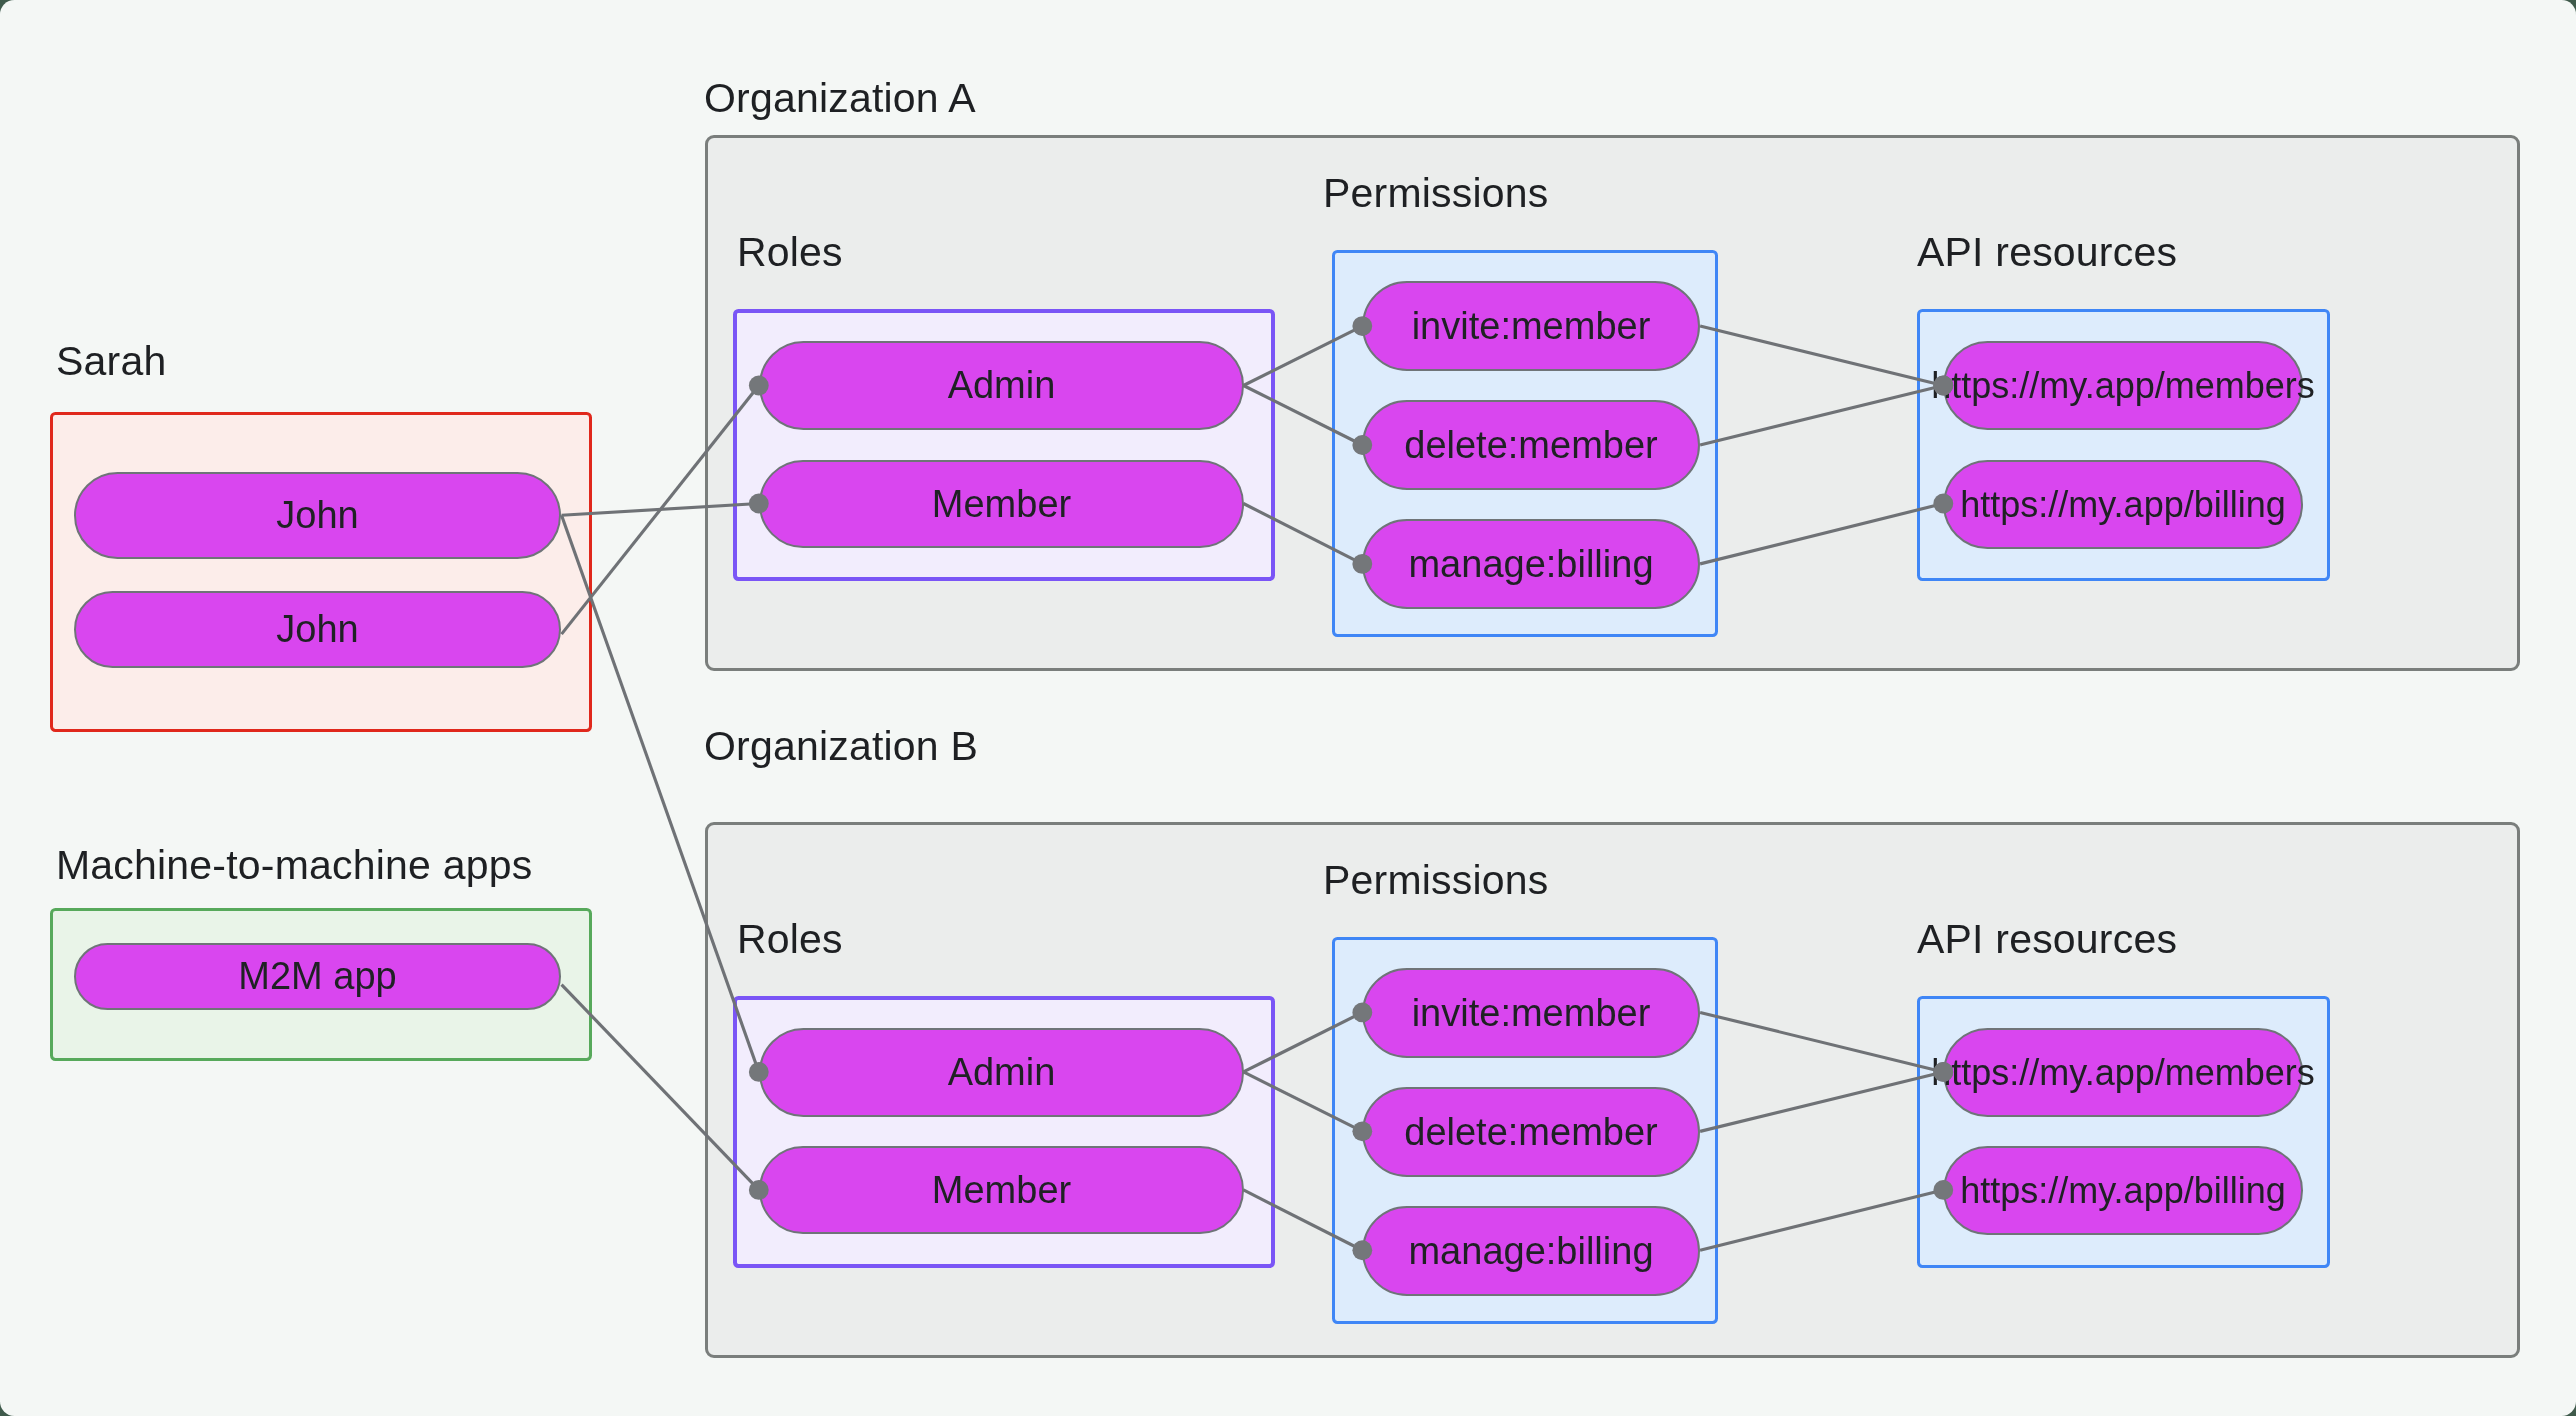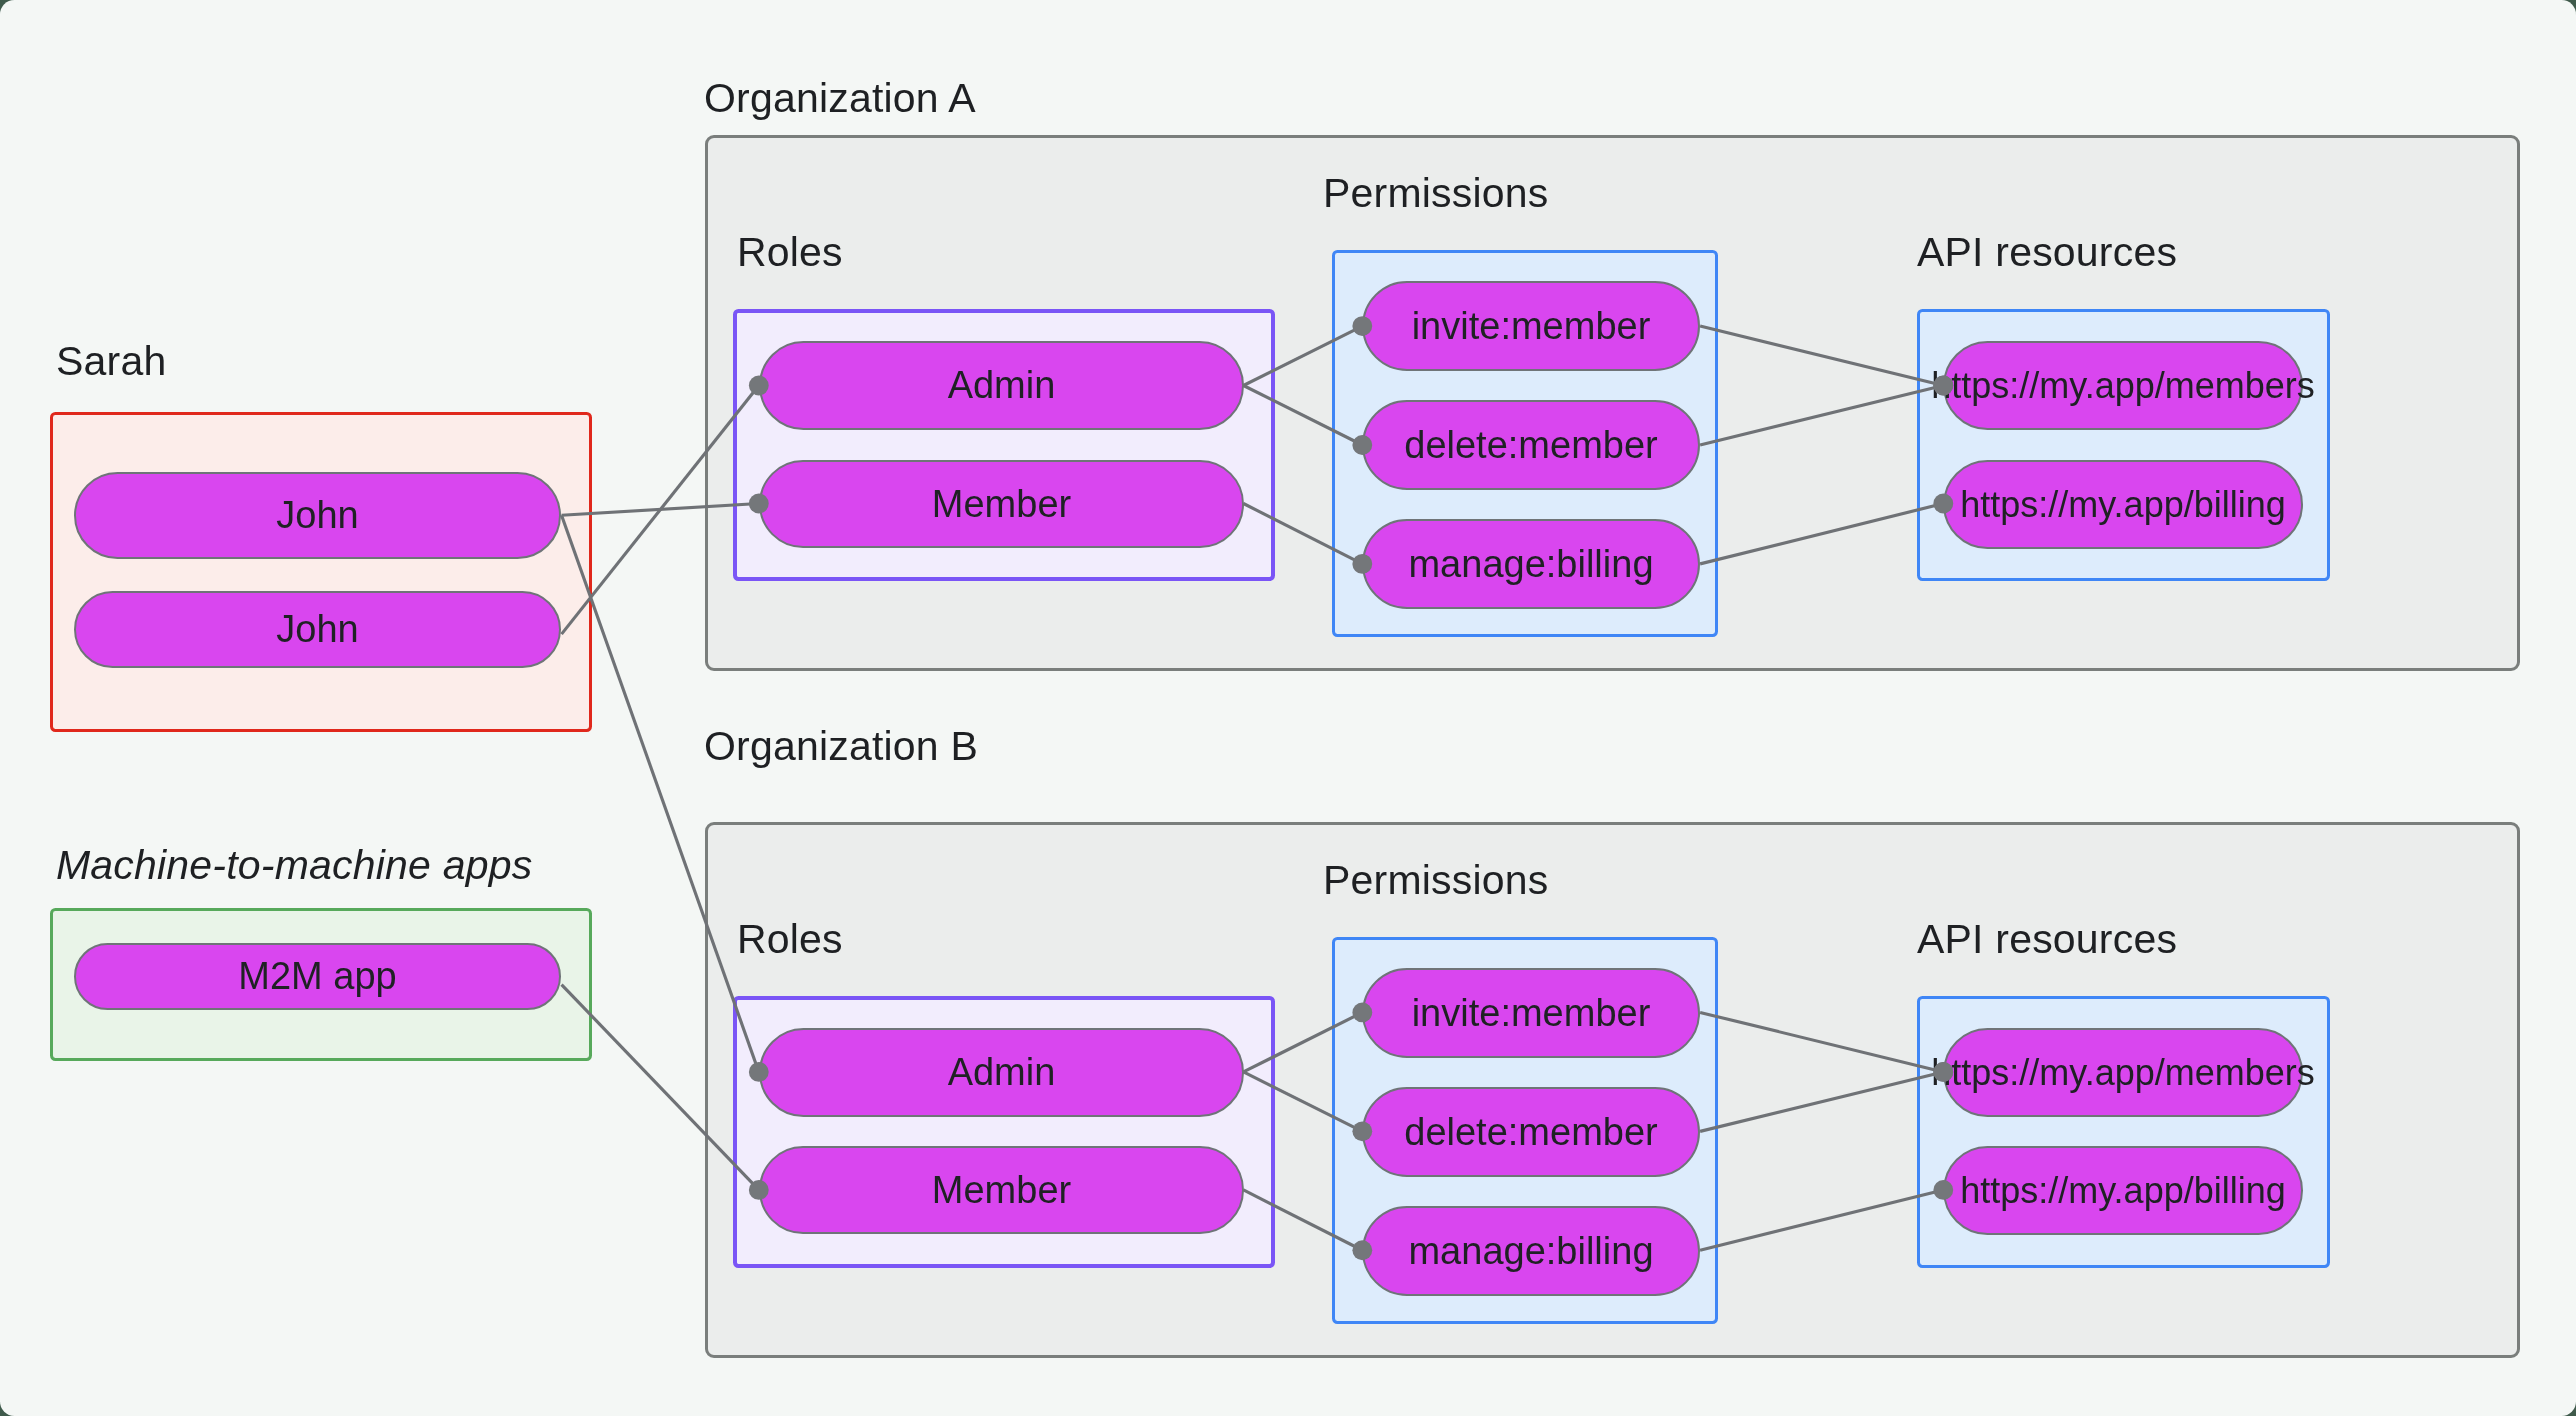--- a/index.html
+++ b/index.html
@@ -28,21 +28,21 @@
 </head>
 <body>
 
 <div id="frame">
 
   <div class="title" style="left:56px;top:341px;">Sarah</div>
   <div class="gbox" style="left:50px;top:412px;width:542px;height:320px;border-width:3.6px;border-color:#e0281c;background:#fcedea;border-radius:5.4px;"></div>
   <div class="pill" style="left:74px;top:472px;width:487px;height:87px;">John</div>
   <div class="pill" style="left:74px;top:591px;width:487px;height:77px;">John</div>
 
-  <div class="title" style="left:56px;top:845px;font-style:italic;">Machine-to-machine apps</div>
+  <div class="title" style="left:56px;top:845px;">Machine-to-machine apps</div>
   <div class="gbox" style="left:50px;top:908px;width:542px;height:153px;border-width:3.6px;border-color:#57a95b;background:#e9f4e8;border-radius:5.4px;"></div>
   <div class="pill" style="left:74px;top:943px;width:487px;height:67px;">M2M app</div>
 
   <div class="title" style="left:704px;top:65px;margin-top:13px;">Organization A</div>
   <div class="orgbox" style="left:705px;top:135px;width:1815px;height:536px;"></div>
 
   <div class="title" style="left:737px;top:232px;">Roles</div>
   <div class="gbox" style="left:733px;top:309px;width:542px;height:272px;border-width:4.5px;border-color:#7a55f6;background:#f2edfd;border-radius:5.4px;"></div>
   <div class="pill" style="left:759px;top:341px;width:485px;height:89px;">Admin</div>
   <div class="pill" style="left:759px;top:460px;width:485px;height:88px;">Member</div>

